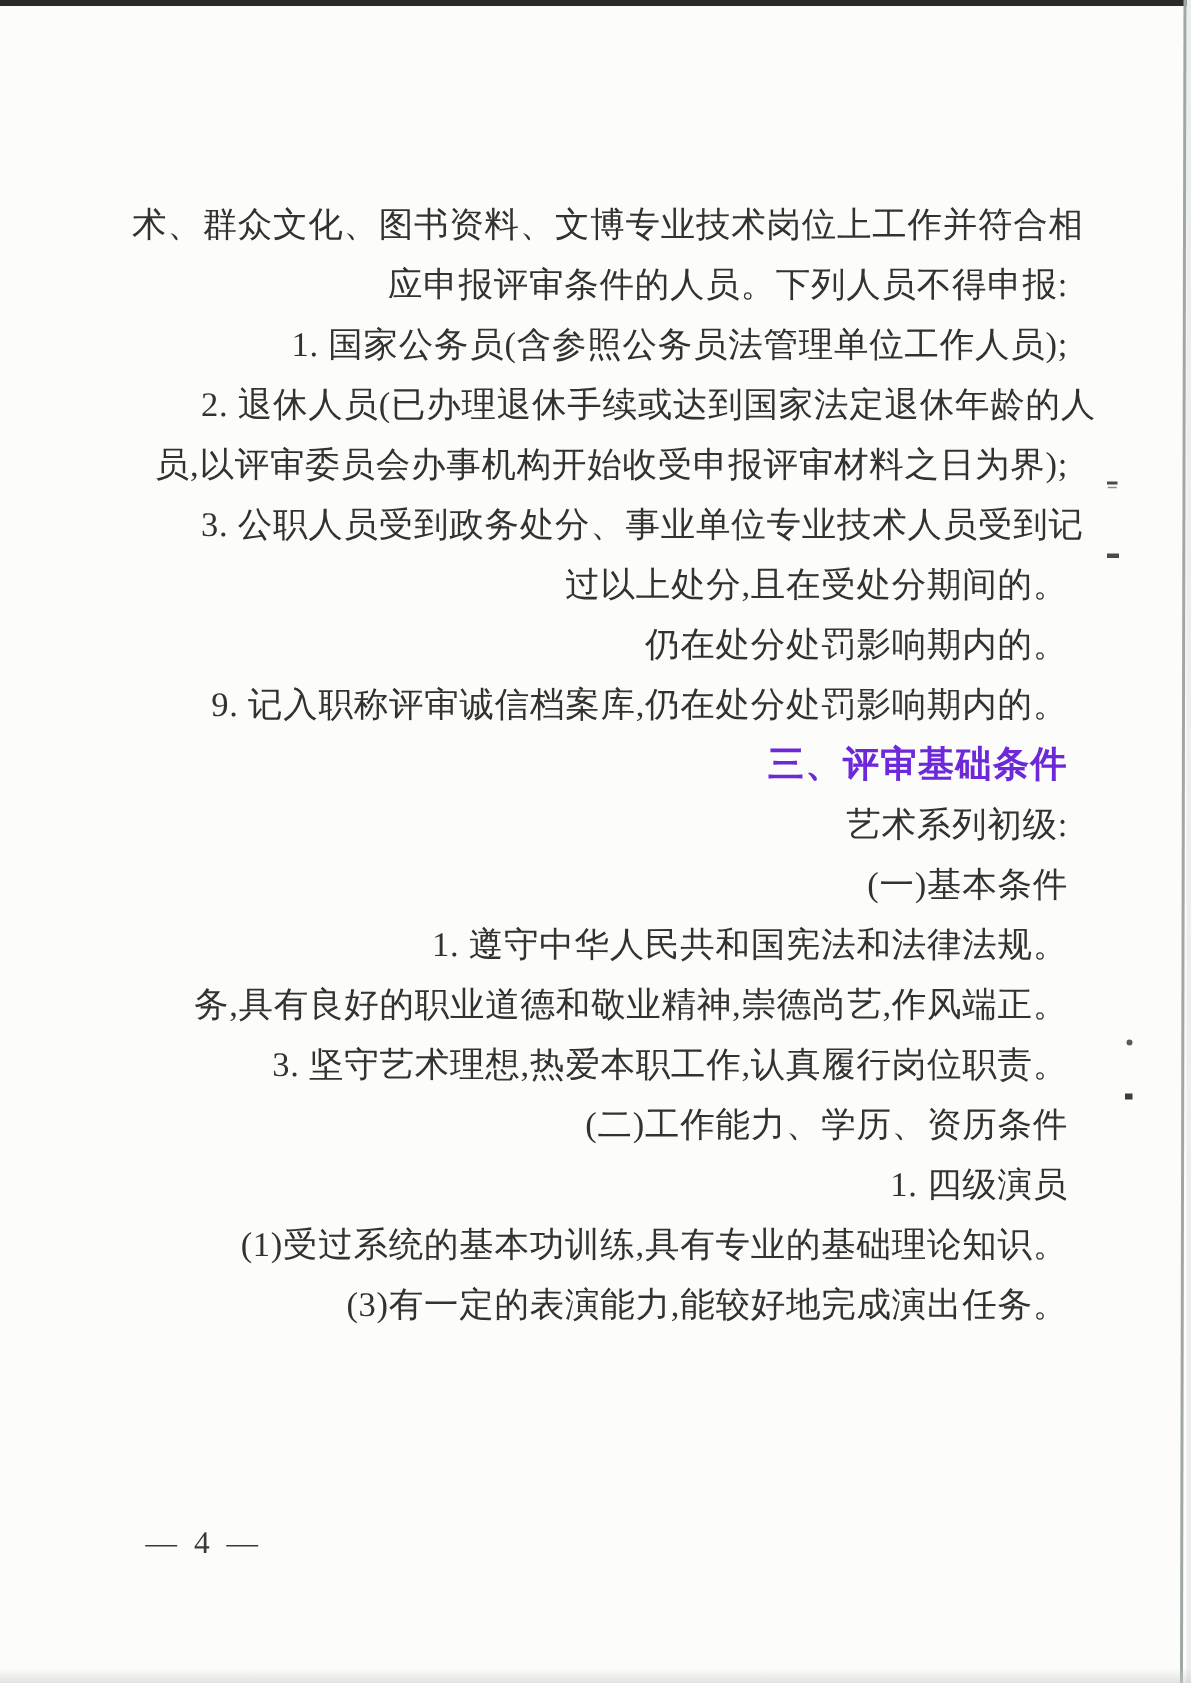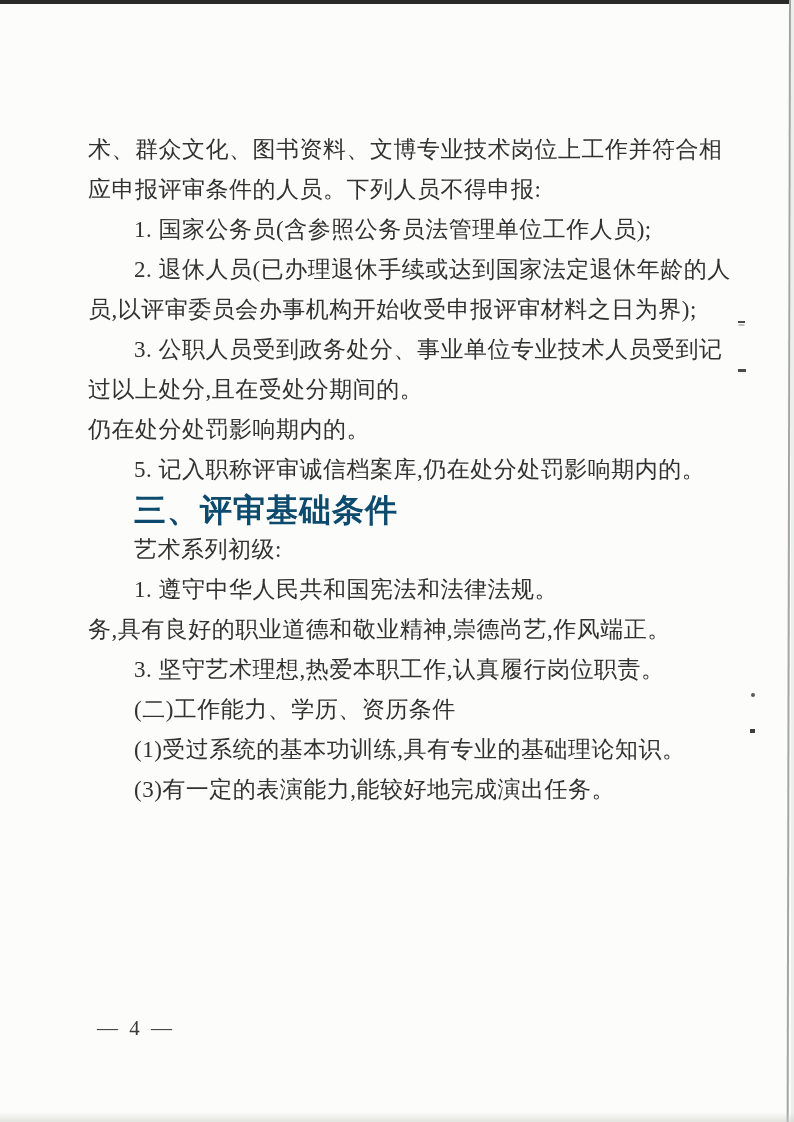--- a/index.html
+++ b/index.html
@@ -25,27 +25,28 @@
   
   .doc{
     position:absolute;left:88px;top:130px;width:624px;
     color:#32322f;
   }
   .ln{
     height:40px;line-height:40px;
     font-size:23px;
     letter-spacing:0.5px;
     white-space:nowrap;
+    text-align:right;
   }
   .ind{padding-left:46px;}
   .hd{
     font-family:"Liberation Sans", sans-serif;
     font-weight:bold;
-    font-size:32px;
-    color:#0c4a6e;
+    font-size:24px;
+    color:#6d28d9;
     letter-spacing:1px;
   }
   .footer{
     position:absolute;left:97px;top:1016px;
     font-size:21px;color:#3a3a37;letter-spacing:3px;
   }
 </style>
 </head>
 <body>
 
@@ -61,25 +62,27 @@
 
   <div class="doc">
     <div class="ln">术、群众文化、图书资料、文博专业技术岗位上工作并符合相</div>
     <div class="ln">应申报评审条件的人员。下列人员不得申报:</div>
     <div class="ln ind">1. 国家公务员(含参照公务员法管理单位工作人员);</div>
     <div class="ln ind">2. 退休人员(已办理退休手续或达到国家法定退休年龄的人</div>
     <div class="ln">员,以评审委员会办事机构开始收受申报评审材料之日为界);</div>
     <div class="ln ind">3. 公职人员受到政务处分、事业单位专业技术人员受到记</div>
     <div class="ln">过以上处分,且在受处分期间的。</div>
     <div class="ln">仍在处分处罚影响期内的。</div>
-    <div class="ln ind">5. 记入职称评审诚信档案库,仍在处分处罚影响期内的。</div>
+    <div class="ln ind">9. 记入职称评审诚信档案库,仍在处分处罚影响期内的。</div>
     <div class="ln ind hd">三、评审基础条件</div>
     <div class="ln ind">艺术系列初级:</div>
+    <div class="ln ind">(一)基本条件</div>
     <div class="ln ind">1. 遵守中华人民共和国宪法和法律法规。</div>
     <div class="ln">务,具有良好的职业道德和敬业精神,崇德尚艺,作风端正。</div>
     <div class="ln ind">3. 坚守艺术理想,热爱本职工作,认真履行岗位职责。</div>
     <div class="ln ind">(二)工作能力、学历、资历条件</div>
+    <div class="ln ind">1. 四级演员</div>
     <div class="ln ind">(1)受过系统的基本功训练,具有专业的基础理论知识。</div>
     <div class="ln ind">(3)有一定的表演能力,能较好地完成演出任务。</div>
   </div>
 
   <div class="footer">— 4 —</div>
 </div>
 
 </body></html>

